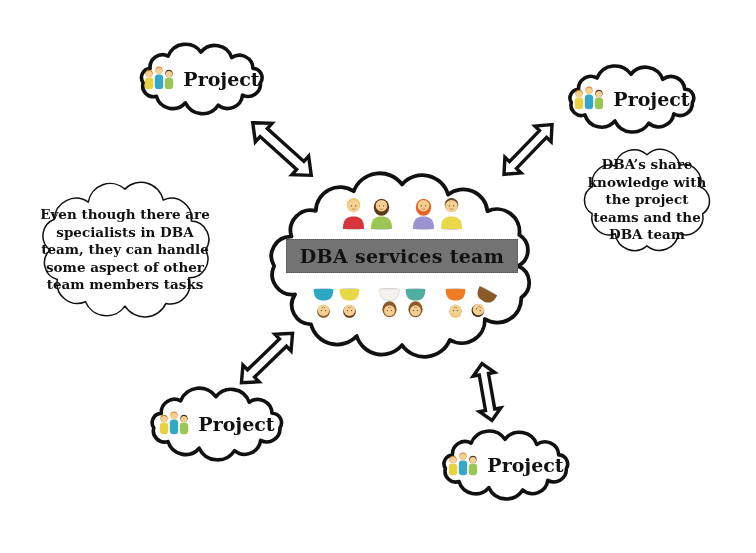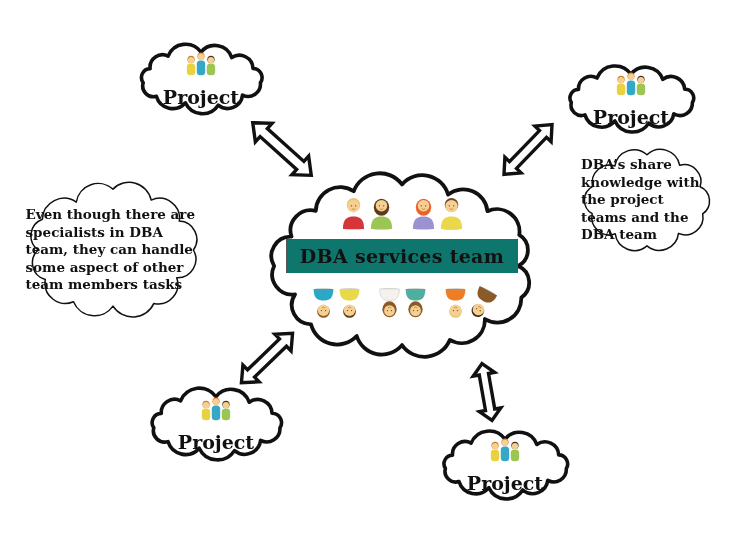--- a/index.html
+++ b/index.html
@@ -1,30 +1,30 @@
 <!DOCTYPE html>
 <html><head>
 <meta charset="utf-8">
 <style>
   html,body{margin:0;padding:0;background:#fff;}
   .stage{position:relative;width:756px;height:553px;background:#ffffff;
          font-family:"DejaVu Serif", serif;overflow:hidden;}
   .cloud{position:absolute;}
   .cloud-shape{position:absolute;left:0;top:0;width:100%;height:100%;overflow:visible;}
   .cloud-content{position:absolute;left:0;top:0;right:0;bottom:0;
-                 display:flex;align-items:center;justify-content:center;flex-direction:column;}
+                 display:flex;align-items:center;justify-content:center;}
   .project-content{gap:7px;}
   .project-label{font-size:19px;font-weight:bold;color:#111;white-space:nowrap;}
-  .note-text{font-size:13.5px;font-weight:bold;text-align:left;line-height:1.3;color:#111;}
+  .note-text{font-size:13.5px;font-weight:bold;text-align:center;line-height:1.3;color:#111;}
   .w-left .note-text{width:175px;}
   .w-rt .note-text{width:132px;}
   .w-rb .note-text{width:148px;}
   .arrow{position:absolute;overflow:visible;}
   .central-content{flex-direction:column;justify-content:flex-start;padding-top:22px;gap:9px;}
-  .title-box{border:1.6px dotted #555;padding:5px 13px;background:#0f766e;}
+  .title-box{border:1.6px dotted #555;padding:5px 13px;background:#737373;}
   .title-text{font-size:19px;font-weight:bold;color:#111;white-space:nowrap;letter-spacing:.3px;}
   .bust-row{display:flex;align-items:flex-end;height:38px;}
   .bust{width:29px;height:auto;flex:none;}
   .bust + .bust{margin-left:-1px;}
   .bust-row .bust:nth-child(odd):not(:first-child){margin-left:13px;}
   .inverted .bust{transform:rotate(180deg);width:27px;}
   .inverted .bust.tilt{transform:rotate(208deg);}
   .group-slot{display:flex;}
   .group-icon{width:34px;height:28px;}
 </style>
@@ -232,21 +232,21 @@
             <rect x="30.8" y="17" width="11.4" height="16" rx="4.8" fill="#9cc653"></rect>
             <circle cx="23" cy="7" r="4.9" fill="#e8893a"></circle>
             <circle cx="23" cy="8" r="4.2" fill="#f6cf92"></circle>
             <rect x="17.3" y="12.8" width="11.4" height="20" rx="4.8" fill="#35a8c8"></rect>
           </svg>
         </span>
       <span class="project-label">Project</span>
     </div>
   </div>
 
-  <div class="cloud w-left" style="left:20px;top:176px;width:186px;height:148px;">
+  <div class="cloud w-left" style="left:32px;top:176px;width:186px;height:148px;">
     <svg class="cloud-shape" viewBox="0 0 186 148">
         <path d="M93.0,13.1 A22.6,22.6 0 0 1 131.2,24.1 A20.0,20.0 0 0 1 159.3,45.1 A18.3,18.3 0 0 1 173.4,74.0 A18.5,18.5 0 0 1 156.7,101.7 A19.6,19.6 0 0 1 133.9,127.4 A23.3,23.3 0 0 1 93.0,130.1 A22.7,22.7 0 0 1 53.5,125.7 A20.4,20.4 0 0 1 25.3,103.5 A17.3,17.3 0 0 1 18.1,74.0 A17.7,17.7 0 0 1 22.4,43.2 A21.7,21.7 0 0 1 56.3,26.1 A22.2,22.2 0 0 1 93.0,13.1Z" fill="#ffffff" stroke="#111111" stroke-width="1.5" stroke-linejoin="round"></path>
       </svg>
     <div class="cloud-content">
       <span class="note-text">Even though there are specialists in DBA team, they can handle some aspect of other team members tasks</span>
     </div>
   </div>
 
   <div class="cloud w-rt" style="left:576px;top:142px;width:142px;height:116px;">
     <svg class="cloud-shape" viewBox="0 0 142 116">

